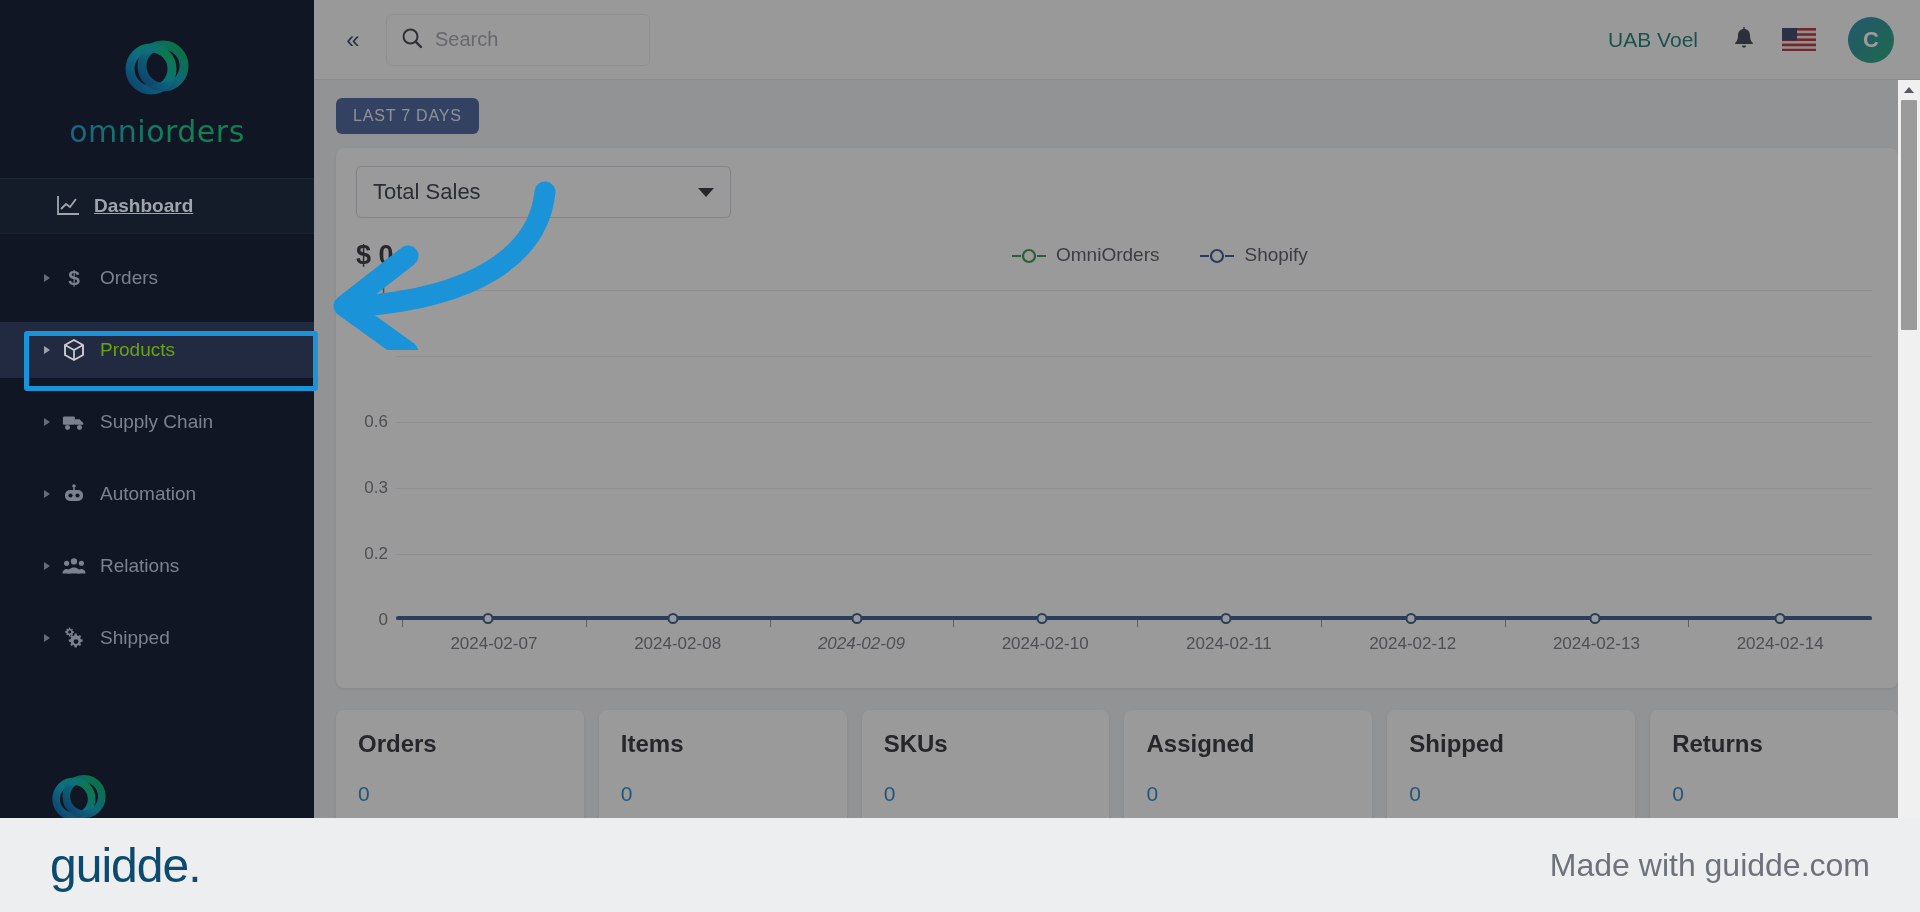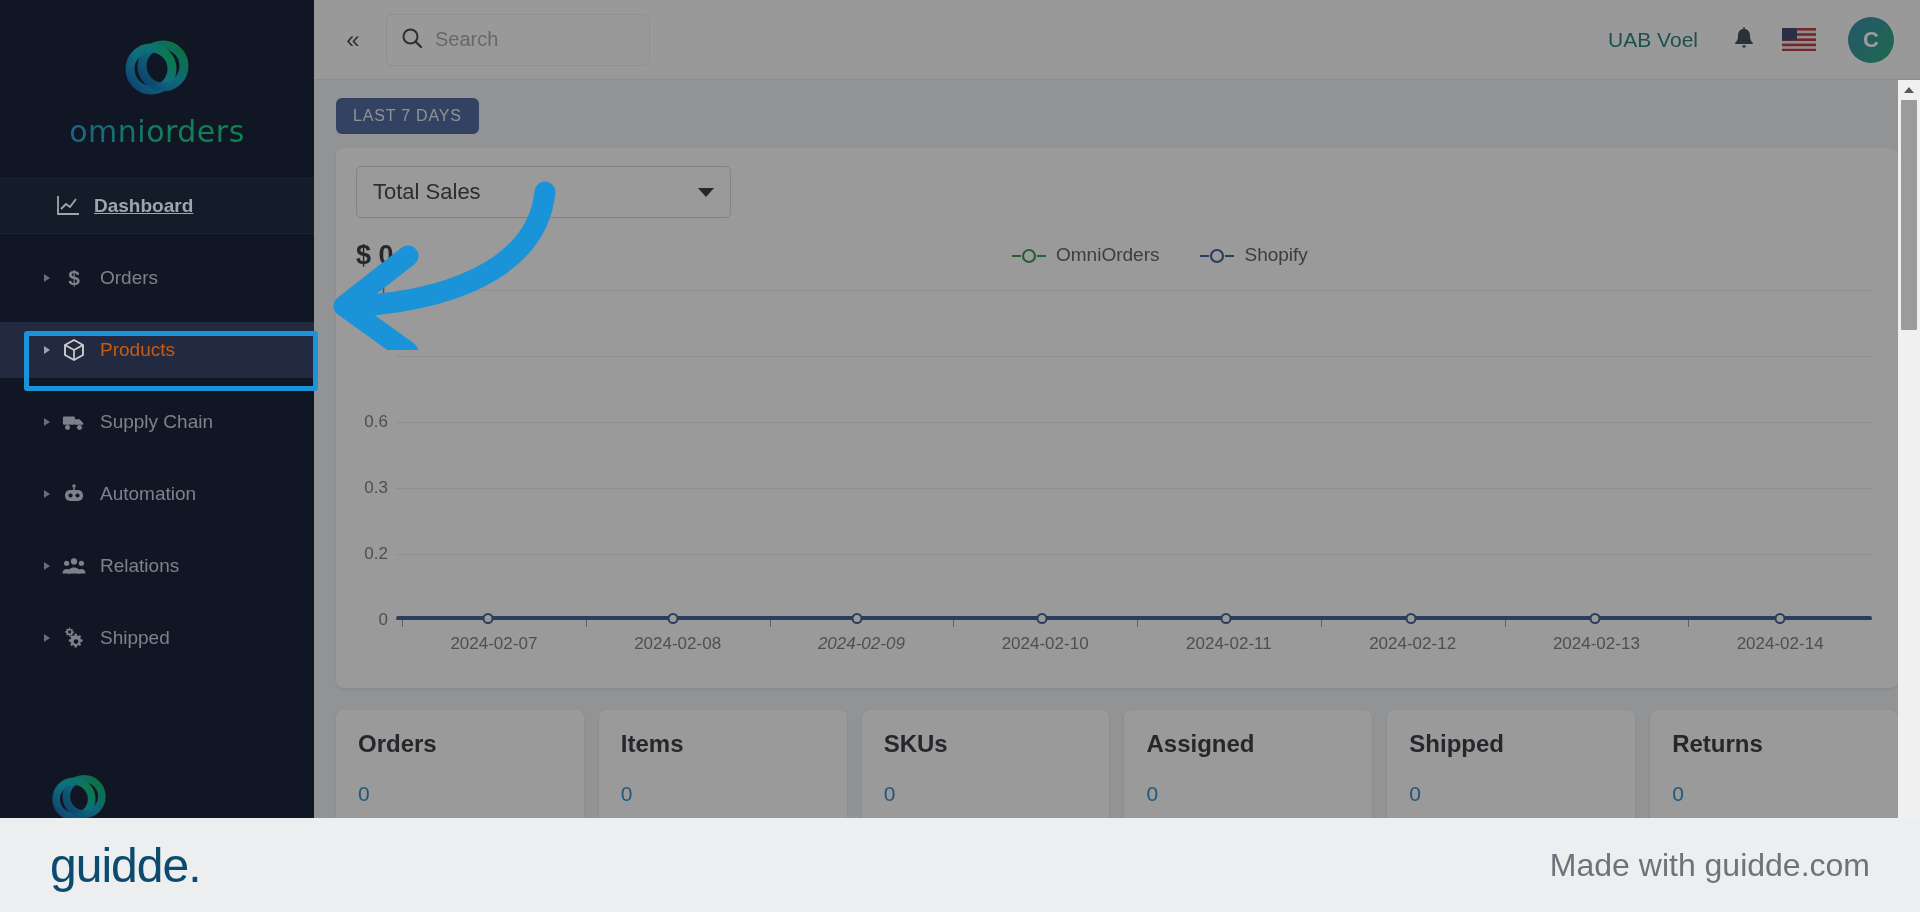--- a/index.html
+++ b/index.html
@@ -37,21 +37,21 @@
     color:#9aa3b2; font-size:19px;
   }
   .nav-item.dashboard {
     background:#1a2234; color:#c6ccd6; padding-left:56px;
     border-top:1px solid #222b3e; border-bottom:1px solid #222b3e;
   }
   .nav-item.dashboard .nav-label { text-decoration:underline; font-weight:700; color:#c9cfd9; }
   .nav-item.active {
     background:#2b3553; color:#ffffff;
   }
-  .nav-item.active .nav-label { color:#f97316; }
+  .nav-item.active .nav-label { color:#84cc16; }
   .caret {
     width:0;height:0;border-left:6px solid #7e879a;
     border-top:4.5px solid transparent;border-bottom:4.5px solid transparent;
     margin-right:-2px; flex:0 0 auto;
   }
   .nav-icon { width:24px; height:24px; display:flex; align-items:center; justify-content:center; flex:0 0 auto; }
   .nav-icon svg { display:block; }
   .nav-label { white-space:nowrap; }
   .nav-spacer { height:16px; }
 

